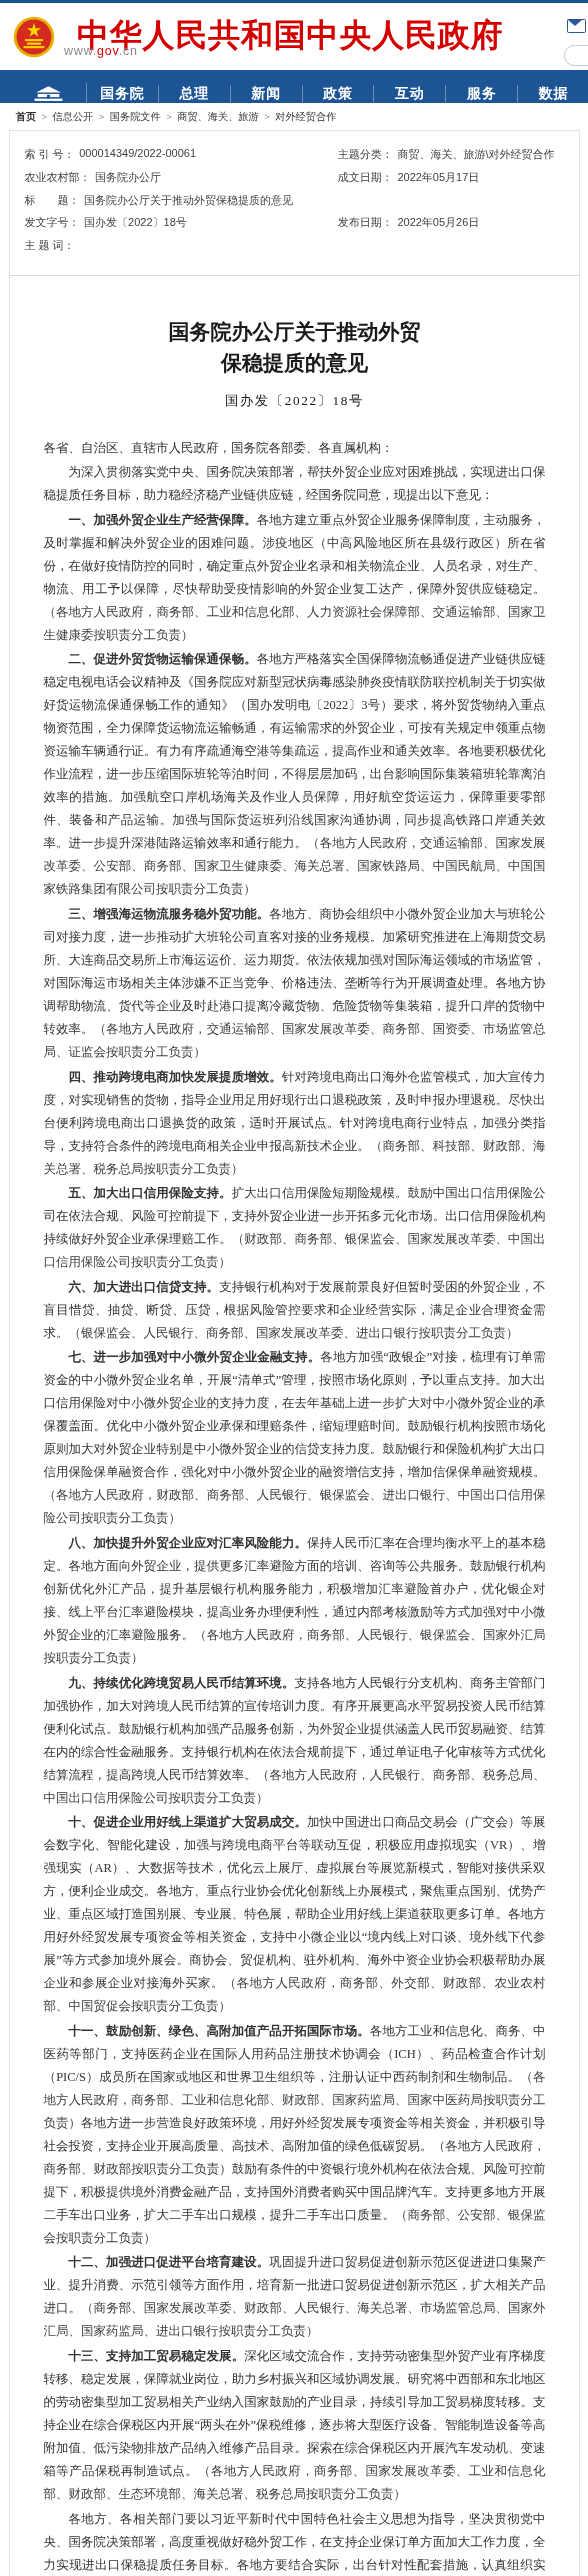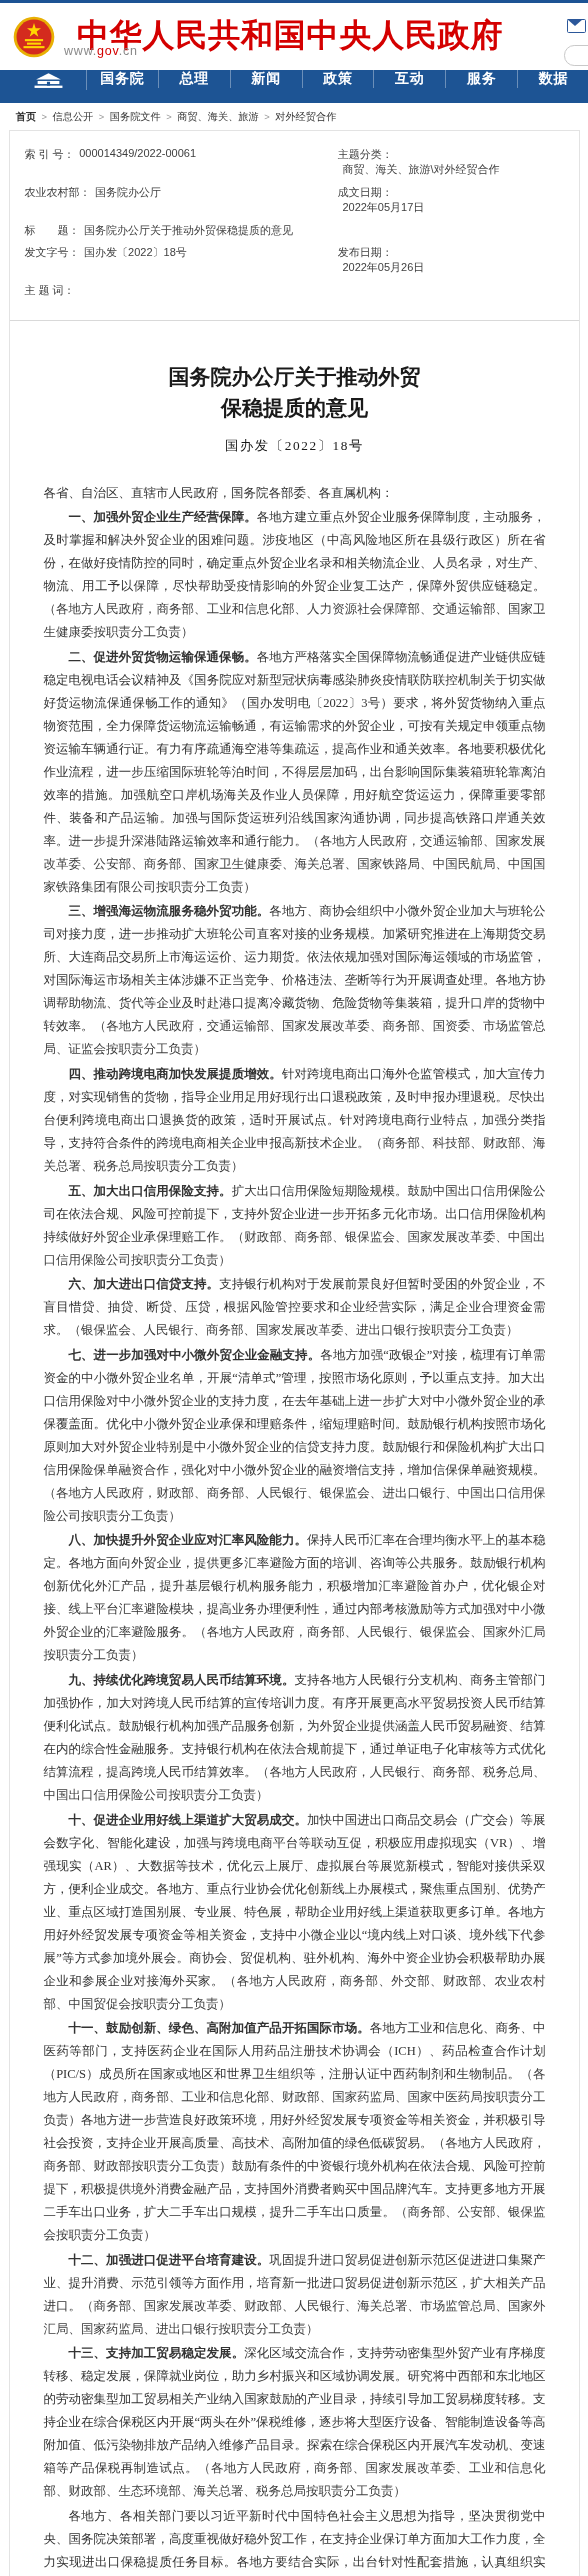--- a/index.html
+++ b/index.html
@@ -12,40 +12,40 @@
   .masthead{position:relative;height:67px;background:#fff;}
   .emblem{position:absolute;left:12.5px;top:12.5px;width:42px;height:42px;}
   .site-title{position:absolute;left:77px;top:11px;font-size:32px;font-weight:bold;color:#d40000;letter-spacing:0.8px;font-family:"Liberation Sans",sans-serif;}
   .site-url{position:absolute;left:64px;top:41px;font-size:12.5px;color:#8a8a8a;letter-spacing:0.8px;}
   .site-url .u-gov{color:#d40000;}
   .mail-icon{position:absolute;right:3.1px;top:15.7px;width:17px;height:12.5px;border:1.6px solid #2b579a;border-radius:1.6px;}
   .mail-icon:before{content:"";position:absolute;left:-0.8px;top:-0.8px;width:0;height:0;border-left:8.6px solid transparent;border-right:8.6px solid transparent;border-top:7px solid #2b579a;}
   .search-pill{position:absolute;right:-27px;top:42px;width:50px;height:19px;border:0.8px solid #c9c9c9;border-radius:10.2px;background:#fff;}
 
   
-  .mainnav{display:flex;height:33px;background:#1d5494;align-items:flex-start;padding-left:11px;}
+  .mainnav{display:flex;height:33px;background:#1d5494;align-items:flex-end;padding-left:11px;}
   .nav-home{width:75px;display:flex;align-items:center;justify-content:center;border-right:0.8px solid rgba(255,255,255,.35);}
   .nav-item{flex:1;display:flex;align-items:center;justify-content:center;color:#fff;font-size:14px;font-weight:bold;border-right:0.8px solid rgba(255,255,255,.35);cursor:pointer;letter-spacing:0.8px;}
   .nav-item:last-child{border-right:none;}
 
   
   .breadcrumb{padding:7px 0 6.3px 15.7px;font-size:10.2px;color:#333;background:#fff;}
   .breadcrumb .crumb{color:#333;cursor:pointer;}
   .breadcrumb .crumb.first{font-weight:bold;}
   .breadcrumb .sep{color:#999;margin:0 5.5px;font-size:9.4px;}
 
   
   .content-box{margin:0 9.4px 11px 9.4px;border:0.8px solid #e3e3e3;background:#fff;padding-bottom:36px;}
 
   
   .meta{padding:15.7px 14px 4.7px 14px;font-size:11px;}
   .meta-row{display:flex;margin-bottom:7.8px;}
   .meta-cell{display:flex;}
   .meta-cell.left{width:58%;}
-  .meta-cell.right{width:42%;flex-direction:column;}
+  .meta-cell.right{width:42%;}
   .meta-cell.full{width:100%;}
   .meta-label{font-weight:normal;color:#404040;white-space:pre;}
   .meta-value{color:#404040;margin-left:4.7px;}
   .meta-rule{border:none;border-top:0.8px solid #d9d9d9;margin:9.4px 0 0 0;}
 
   
   .doc-title{margin:41px auto 0 auto;max-width:266px;text-align:center;font-family:"Liberation Serif",serif;font-size:21px;font-weight:bold;color:#1a1a1a;line-height:31px;}
   .doc-number{margin-top:12.5px;text-align:center;font-family:"Liberation Serif",serif;font-size:13.3px;color:#1a1a1a;letter-spacing:1.6px;}
 
   .doc-body{padding:27px 33px 0 33px;font-family:"Liberation Serif",serif;font-size:12.5px;line-height:23px;color:#333;}
@@ -142,20 +142,21 @@
         </div>
       </div>
     </div>
   <hr class="meta-rule">
 
   <h1 class="doc-title">国务院办公厅关于推动外贸保稳提质的意见</h1>
   <div class="doc-number">国办发〔2022〕18号</div>
 
   <div class="doc-body">
       <p class="para noindent"><span class="seg-plain">各省、自治区、直辖市人民政府，国务院各部委、各直属机构：</span></p>
+      <p class="para"><span class="seg-plain">为深入贯彻落实党中央、国务院决策部署，帮扶外贸企业应对困难挑战，实现进出口保稳提质任务目标，助力稳经济稳产业链供应链，经国务院同意，现提出以下意见：</span></p>
       <p class="para"><span class="seg-bold">一、加强外贸企业生产经营保障。</span><span class="seg-plain">各地方建立重点外贸企业服务保障制度，主动服务，及时掌握和解决外贸企业的困难问题。涉疫地区（中高风险地区所在县级行政区）所在省份，在做好疫情防控的同时，确定重点外贸企业名录和相关物流企业、人员名录，对生产、物流、用工予以保障，尽快帮助受疫情影响的外贸企业复工达产，保障外贸供应链稳定。</span><span class="seg-kai">（各地方人民政府，商务部、工业和信息化部、人力资源社会保障部、交通运输部、国家卫生健康委按职责分工负责）</span></p>
       <p class="para"><span class="seg-bold">二、促进外贸货物运输保通保畅。</span><span class="seg-plain">各地方严格落实全国保障物流畅通促进产业链供应链稳定电视电话会议精神及《国务院应对新型冠状病毒感染肺炎疫情联防联控机制关于切实做好货运物流保通保畅工作的通知》（国办发明电〔2022〕3号）要求，将外贸货物纳入重点物资范围，全力保障货运物流运输畅通，有运输需求的外贸企业，可按有关规定申领重点物资运输车辆通行证。有力有序疏通海空港等集疏运，提高作业和通关效率。各地要积极优化作业流程，进一步压缩国际班轮等泊时间，不得层层加码，出台影响国际集装箱班轮靠离泊效率的措施。加强航空口岸机场海关及作业人员保障，用好航空货运运力，保障重要零部件、装备和产品运输。加强与国际货运班列沿线国家沟通协调，同步提高铁路口岸通关效率。进一步提升深港陆路运输效率和通行能力。</span><span class="seg-kai">（各地方人民政府，交通运输部、国家发展改革委、公安部、商务部、国家卫生健康委、海关总署、国家铁路局、中国民航局、中国国家铁路集团有限公司按职责分工负责）</span></p>
       <p class="para"><span class="seg-bold">三、增强海运物流服务稳外贸功能。</span><span class="seg-plain">各地方、商协会组织中小微外贸企业加大与班轮公司对接力度，进一步推动扩大班轮公司直客对接的业务规模。加紧研究推进在上海期货交易所、大连商品交易所上市海运运价、运力期货。依法依规加强对国际海运领域的市场监管，对国际海运市场相关主体涉嫌不正当竞争、价格违法、垄断等行为开展调查处理。各地方协调帮助物流、货代等企业及时赴港口提离冷藏货物、危险货物等集装箱，提升口岸的货物中转效率。</span><span class="seg-kai">（各地方人民政府，交通运输部、国家发展改革委、商务部、国资委、市场监管总局、证监会按职责分工负责）</span></p>
       <p class="para"><span class="seg-bold">四、推动跨境电商加快发展提质增效。</span><span class="seg-plain">针对跨境电商出口海外仓监管模式，加大宣传力度，对实现销售的货物，指导企业用足用好现行出口退税政策，及时申报办理退税。尽快出台便利跨境电商出口退换货的政策，适时开展试点。针对跨境电商行业特点，加强分类指导，支持符合条件的跨境电商相关企业申报高新技术企业。</span><span class="seg-kai">（商务部、科技部、财政部、海关总署、税务总局按职责分工负责）</span></p>
       <p class="para"><span class="seg-bold">五、加大出口信用保险支持。</span><span class="seg-plain">扩大出口信用保险短期险规模。鼓励中国出口信用保险公司在依法合规、风险可控前提下，支持外贸企业进一步开拓多元化市场。出口信用保险机构持续做好外贸企业承保理赔工作。</span><span class="seg-kai">（财政部、商务部、银保监会、国家发展改革委、中国出口信用保险公司按职责分工负责）</span></p>
       <p class="para"><span class="seg-bold">六、加大进出口信贷支持。</span><span class="seg-plain">支持银行机构对于发展前景良好但暂时受困的外贸企业，不盲目惜贷、抽贷、断贷、压贷，根据风险管控要求和企业经营实际，满足企业合理资金需求。</span><span class="seg-kai">（银保监会、人民银行、商务部、国家发展改革委、进出口银行按职责分工负责）</span></p>
       <p class="para"><span class="seg-bold">七、进一步加强对中小微外贸企业金融支持。</span><span class="seg-plain">各地方加强“政银企”对接，梳理有订单需资金的中小微外贸企业名单，开展“清单式”管理，按照市场化原则，予以重点支持。加大出口信用保险对中小微外贸企业的支持力度，在去年基础上进一步扩大对中小微外贸企业的承保覆盖面。优化中小微外贸企业承保和理赔条件，缩短理赔时间。鼓励银行机构按照市场化原则加大对外贸企业特别是中小微外贸企业的信贷支持力度。鼓励银行和保险机构扩大出口信用保险保单融资合作，强化对中小微外贸企业的融资增信支持，增加信保保单融资规模。</span><span class="seg-kai">（各地方人民政府，财政部、商务部、人民银行、银保监会、进出口银行、中国出口信用保险公司按职责分工负责）</span></p>
       <p class="para"><span class="seg-bold">八、加快提升外贸企业应对汇率风险能力。</span><span class="seg-plain">保持人民币汇率在合理均衡水平上的基本稳定。各地方面向外贸企业，提供更多汇率避险方面的培训、咨询等公共服务。鼓励银行机构创新优化外汇产品，提升基层银行机构服务能力，积极增加汇率避险首办户，优化银企对接、线上平台汇率避险模块，提高业务办理便利性，通过内部考核激励等方式加强对中小微外贸企业的汇率避险服务。</span><span class="seg-kai">（各地方人民政府，商务部、人民银行、银保监会、国家外汇局按职责分工负责）</span></p>
       <p class="para"><span class="seg-bold">九、持续优化跨境贸易人民币结算环境。</span><span class="seg-plain">支持各地方人民银行分支机构、商务主管部门加强协作，加大对跨境人民币结算的宣传培训力度。有序开展更高水平贸易投资人民币结算便利化试点。鼓励银行机构加强产品服务创新，为外贸企业提供涵盖人民币贸易融资、结算在内的综合性金融服务。支持银行机构在依法合规前提下，通过单证电子化审核等方式优化结算流程，提高跨境人民币结算效率。</span><span class="seg-kai">（各地方人民政府，人民银行、商务部、税务总局、中国出口信用保险公司按职责分工负责）</span></p>
       <p class="para"><span class="seg-bold">十、促进企业用好线上渠道扩大贸易成交。</span><span class="seg-plain">加快中国进出口商品交易会（广交会）等展会数字化、智能化建设，加强与跨境电商平台等联动互促，积极应用虚拟现实（VR）、增强现实（AR）、大数据等技术，优化云上展厅、虚拟展台等展览新模式，智能对接供采双方，便利企业成交。各地方、重点行业协会优化创新线上办展模式，聚焦重点国别、优势产业、重点区域打造国别展、专业展、特色展，帮助企业用好线上渠道获取更多订单。各地方用好外经贸发展专项资金等相关资金，支持中小微企业以“境内线上对口谈、境外线下代参展”等方式参加境外展会。商协会、贸促机构、驻外机构、海外中资企业协会积极帮助办展企业和参展企业对接海外买家。</span><span class="seg-kai">（各地方人民政府，商务部、外交部、财政部、农业农村部、中国贸促会按职责分工负责）</span></p>

